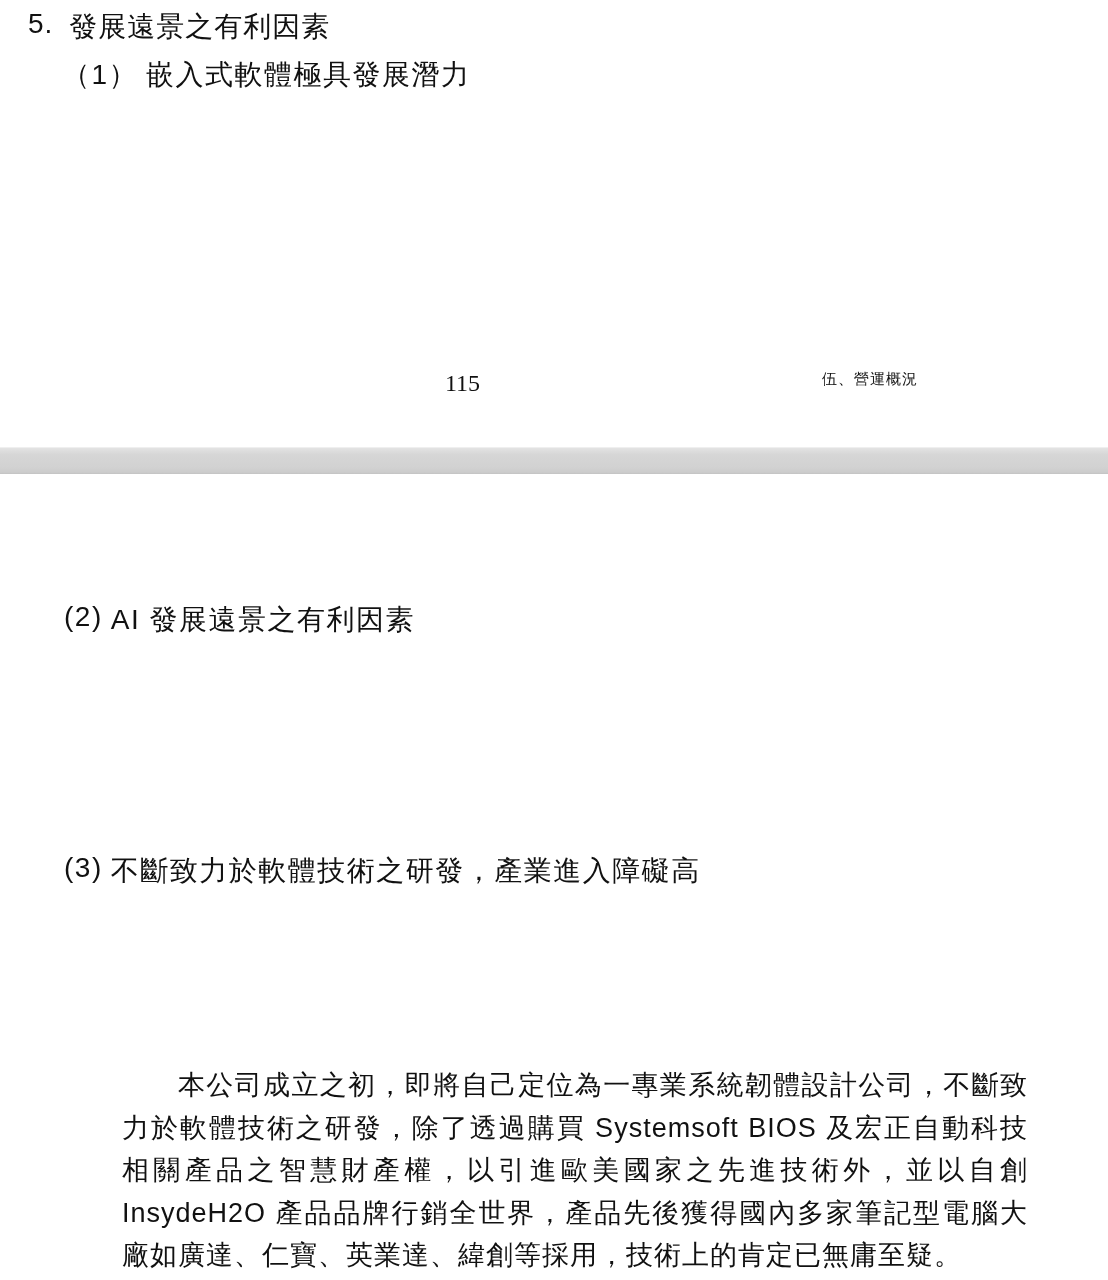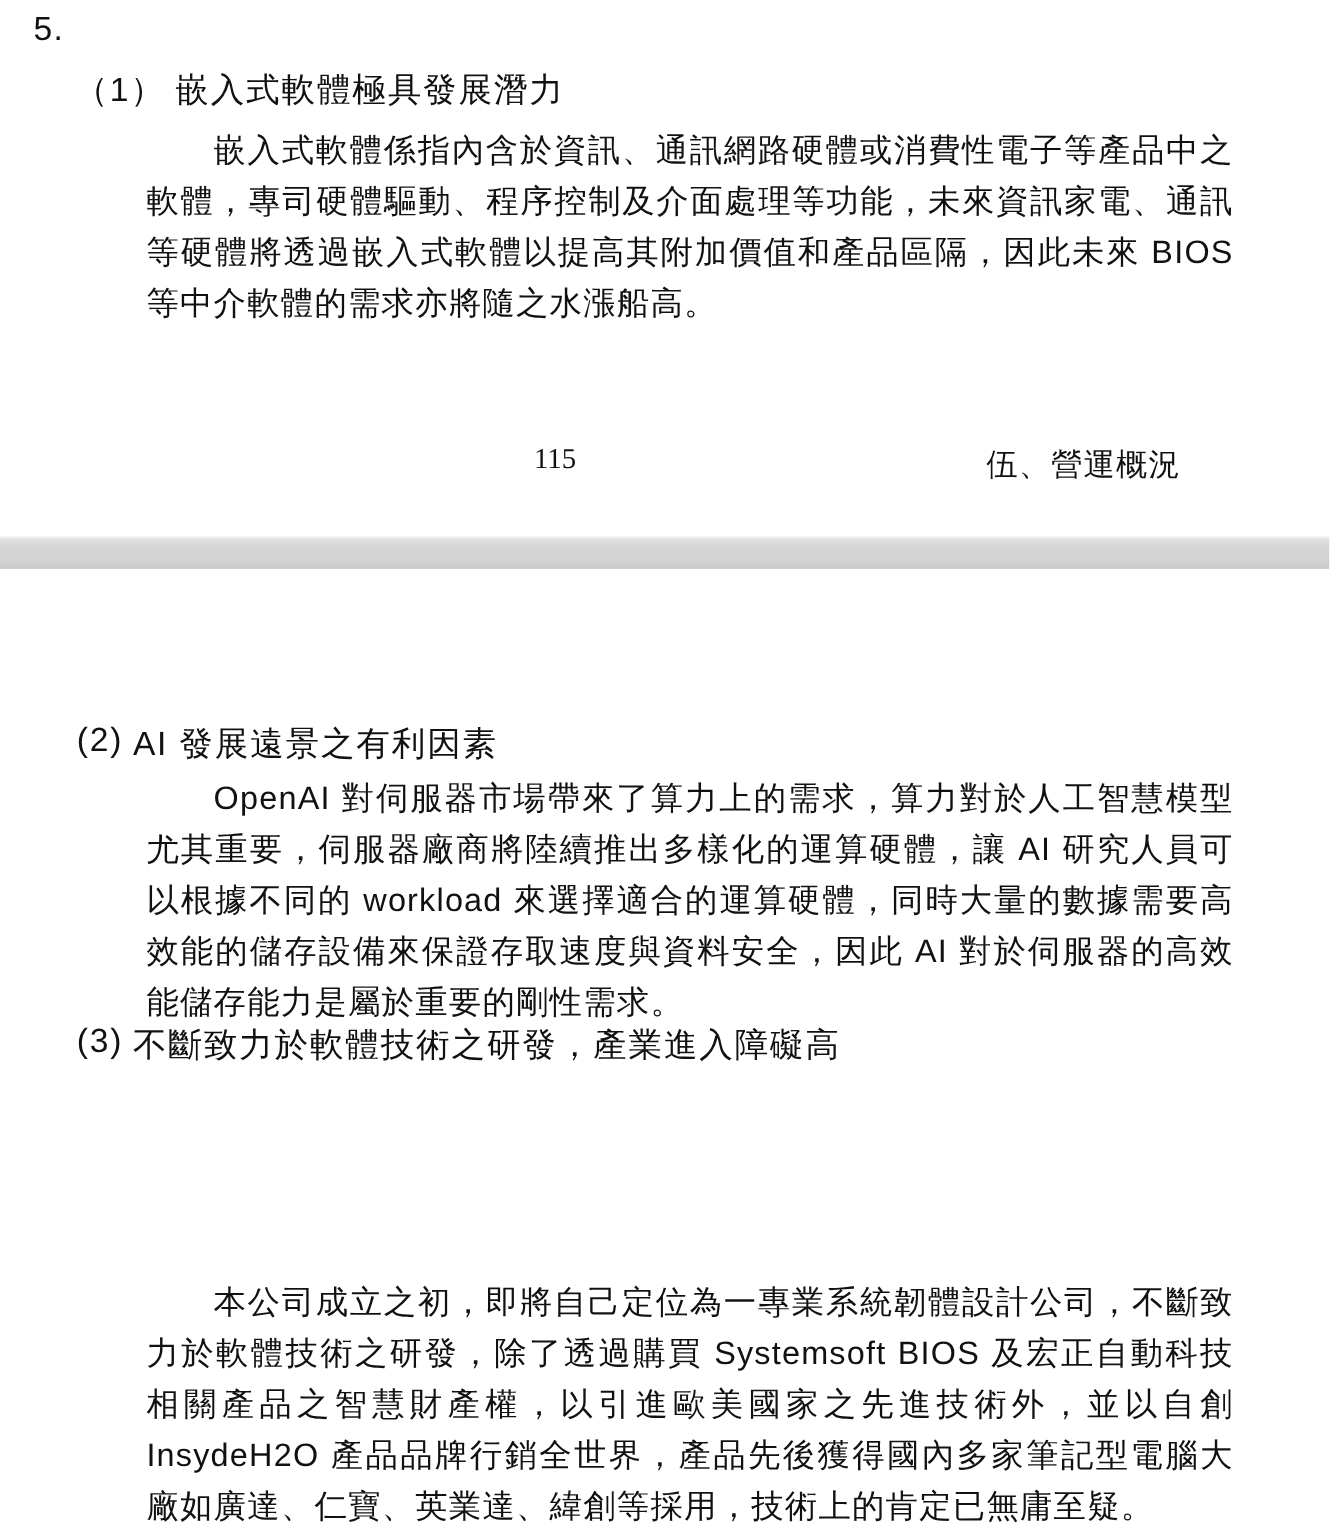--- a/index.html
+++ b/index.html
@@ -47,21 +47,21 @@
     text-justify: inter-character;
     text-indent: 56px;
     overflow-wrap: break-word;
   }
   .footer-pagenum {
     font-size: 24px;
     font-family: "Liberation Serif", "DejaVu Serif", serif;
     text-align: center;
   }
   .footer-seclabel {
-    font-size: 26px;
+    font-size: 15px;
     letter-spacing: 1px;
     font-family: "Liberation Serif", "DejaVu Serif", serif;
     white-space: nowrap;
   }
   .page-separator {
     position: absolute;
     left: 0;
     top: 447px;
     width: 1108px;
     height: 27px;
@@ -71,43 +71,42 @@
 </style>
 </head>
 <body>
 
 <div class="doc-viewport">
 
   <div class="pdf-page" style="top:0; height:447px;">
 
     <div class="abs sec-heading" style="top:8px; left:28px;">
       <span>5.</span>
+      <span>發展遠景之有利因素</span>
     </div>
 
     <div class="abs item-heading" style="top:56px; left:62px;">
       <span>（1）</span>
       <span>嵌入式軟體極具發展潛力</span>
     </div>
 
-    <div class="abs para" style="top:104px; left:122px;">嵌入式軟體係指內含於資訊、通訊網路硬體或消費性電子等產品中之軟體，專司硬體驅動、程序控制及介面處理等功能，未來資訊家電、通訊等硬體將透過嵌入式軟體以提高其附加價值和產品區隔，因此未來 BIOS 等中介軟體的需求亦將隨之水漲船高。</div>
 
     <div class="abs footer-pagenum" style="top:370px; left:445px;">115</div>
     <div class="abs footer-seclabel" style="top:370px; left:822px;">伍、營運概況</div>
   </div>
 
   <div class="page-separator"></div>
 
   <div class="pdf-page" style="top:474px; height:806px;">
 
     <div class="abs item-heading" style="top:127px; left:64px;">
       <span>(2)</span>
       <span>AI 發展遠景之有利因素</span>
     </div>
 
-    <div class="abs para" style="top:170px; left:122px;">OpenAI 對伺服器市場帶來了算力上的需求，算力對於人工智慧模型尤其重要，伺服器廠商將陸續推出多樣化的運算硬體，讓 AI 研究人員可以根據不同的 workload 來選擇適合的運算硬體，同時大量的數據需要高效能的儲存設備來保證存取速度與資料安全，因此 AI 對於伺服器的高效能儲存能力是屬於重要的剛性需求。</div>
 
     <div class="abs item-heading" style="top:378px; left:64px;">
       <span>(3)</span>
       <span>不斷致力於軟體技術之研發，產業進入障礙高</span>
     </div>
 
 
     <div class="abs para" style="top:590px; left:122px;">本公司成立之初，即將自己定位為一專業系統韌體設計公司，不斷致力於軟體技術之研發，除了透過購買 Systemsoft BIOS 及宏正自動科技相關產品之智慧財產權，以引進歐美國家之先進技術外，並以自創 InsydeH2O 產品品牌行銷全世界，產品先後獲得國內多家筆記型電腦大廠如廣達、仁寶、英業達、緯創等採用，技術上的肯定已無庸至疑。</div>
   </div>
 

